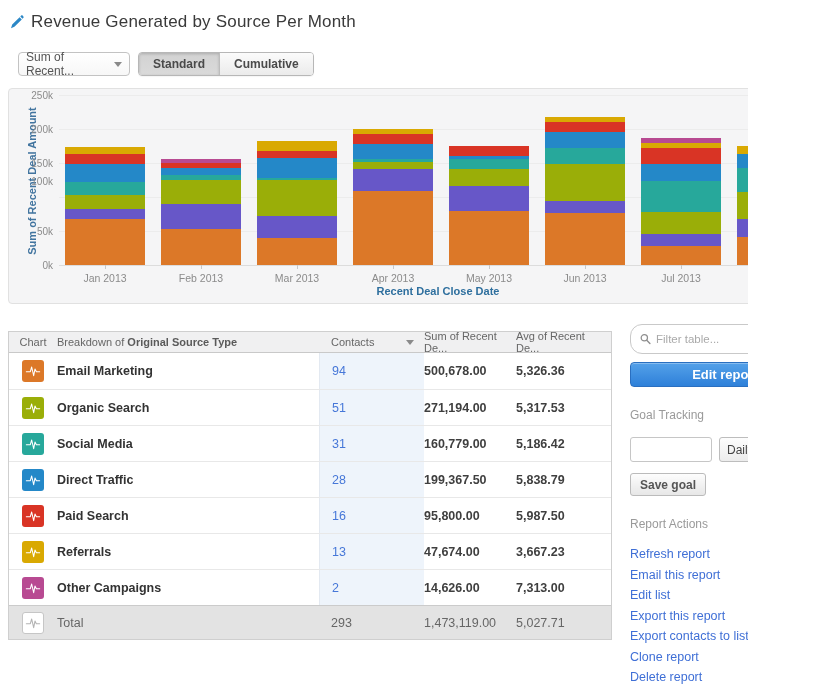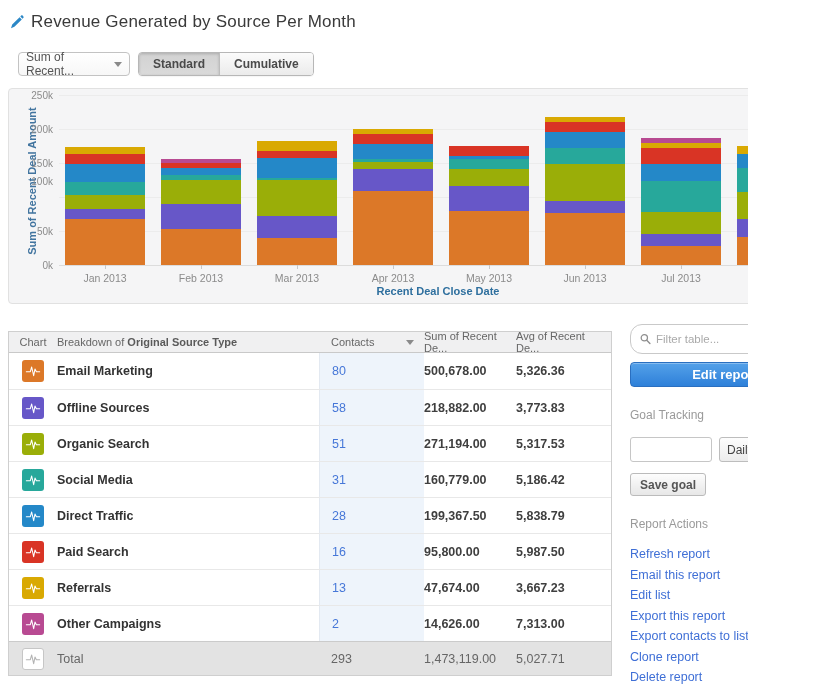--- a/index.html
+++ b/index.html
@@ -232,39 +232,24 @@
         <div class="trow">
           <div class="cell c-chart">
             <span class="sicon" style="background:#dc7828">
               <svg width="16" height="16" viewBox="0 0 24 24">
                 <polyline points="2,13 8,13 10,6 13,19 15,9 17,13 22,13" fill="none" stroke="#fff" stroke-width="1.6" stroke-linejoin="round" stroke-linecap="round"></polyline>
               </svg>
             </span>
           </div>
           <div class="cell c-name">Email Marketing</div>
           <div class="cell c-contacts">
-            <a>80</a>
+            <a>94</a>
           </div>
           <div class="cell c-sum">500,678.00</div>
           <div class="cell c-avg">5,326.36</div>
-        </div>
-        <div class="trow">
-          <div class="cell c-chart">
-            <span class="sicon" style="background:#6757c8">
-              <svg width="16" height="16" viewBox="0 0 24 24">
-                <polyline points="2,13 8,13 10,6 13,19 15,9 17,13 22,13" fill="none" stroke="#fff" stroke-width="1.6" stroke-linejoin="round" stroke-linecap="round"></polyline>
-              </svg>
-            </span>
-          </div>
-          <div class="cell c-name">Offline Sources</div>
-          <div class="cell c-contacts">
-            <a>58</a>
-          </div>
-          <div class="cell c-sum">218,882.00</div>
-          <div class="cell c-avg">3,773.83</div>
         </div>
         <div class="trow">
           <div class="cell c-chart">
             <span class="sicon" style="background:#9aae08">
               <svg width="16" height="16" viewBox="0 0 24 24">
                 <polyline points="2,13 8,13 10,6 13,19 15,9 17,13 22,13" fill="none" stroke="#fff" stroke-width="1.6" stroke-linejoin="round" stroke-linecap="round"></polyline>
               </svg>
             </span>
           </div>
           <div class="cell c-name">Organic Search</div>

